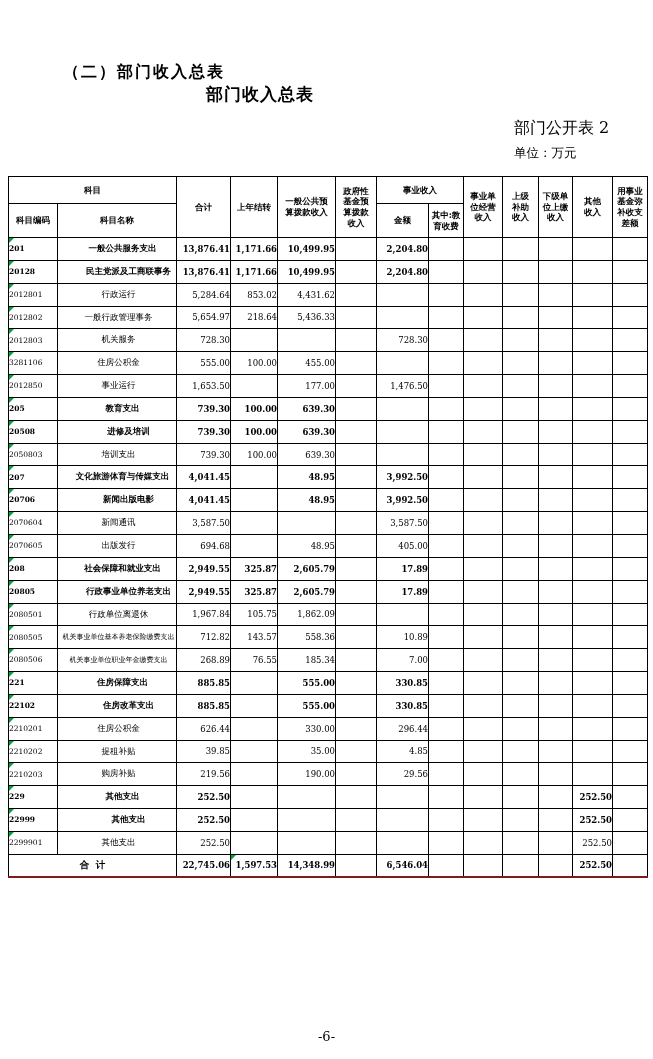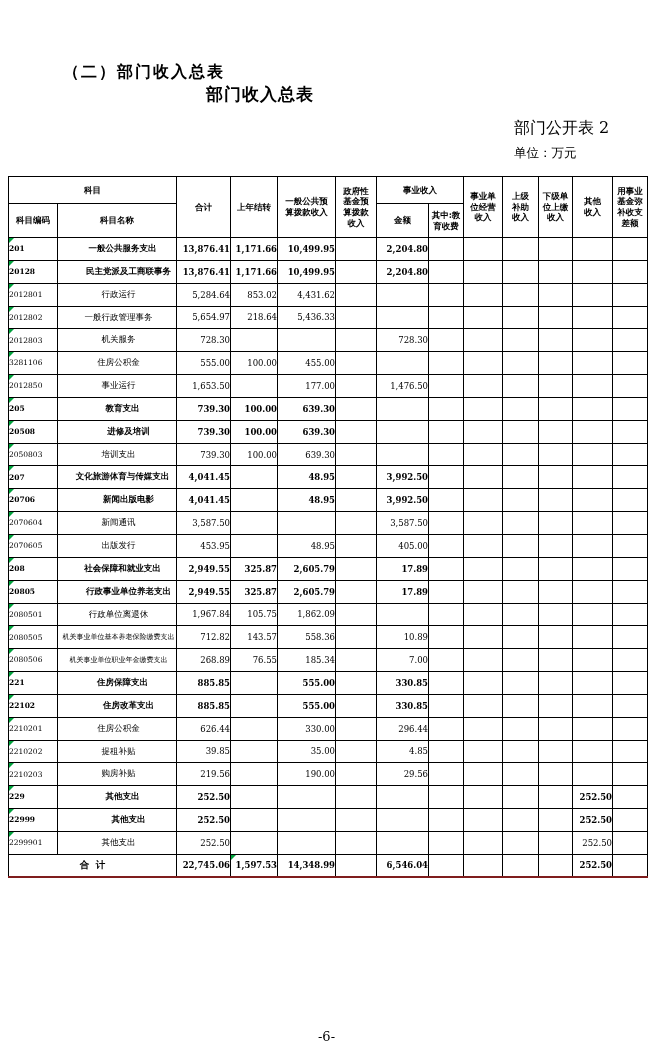--- a/index.html
+++ b/index.html
@@ -316,21 +316,21 @@
         <td class="num"></td>
         <td class="num"></td>
         <td class="num"></td>
         <td class="num"></td>
         <td class="num"></td>
         <td class="num"></td>
       </tr>
       <tr>
         <td class="code"><span class="tri" style="border-top-color: rgb(0, 162, 60);"></span><span>2070605</span></td>
         <td class="name lvl3">出版发行</td>
-        <td class="num">453.95</td>
+        <td class="num">694.68</td>
         <td class="num"></td>
         <td class="num">48.95</td>
         <td class="num"></td>
         <td class="num">405.00</td>
         <td class="num"></td>
         <td class="num"></td>
         <td class="num"></td>
         <td class="num"></td>
         <td class="num"></td>
         <td class="num"></td>

